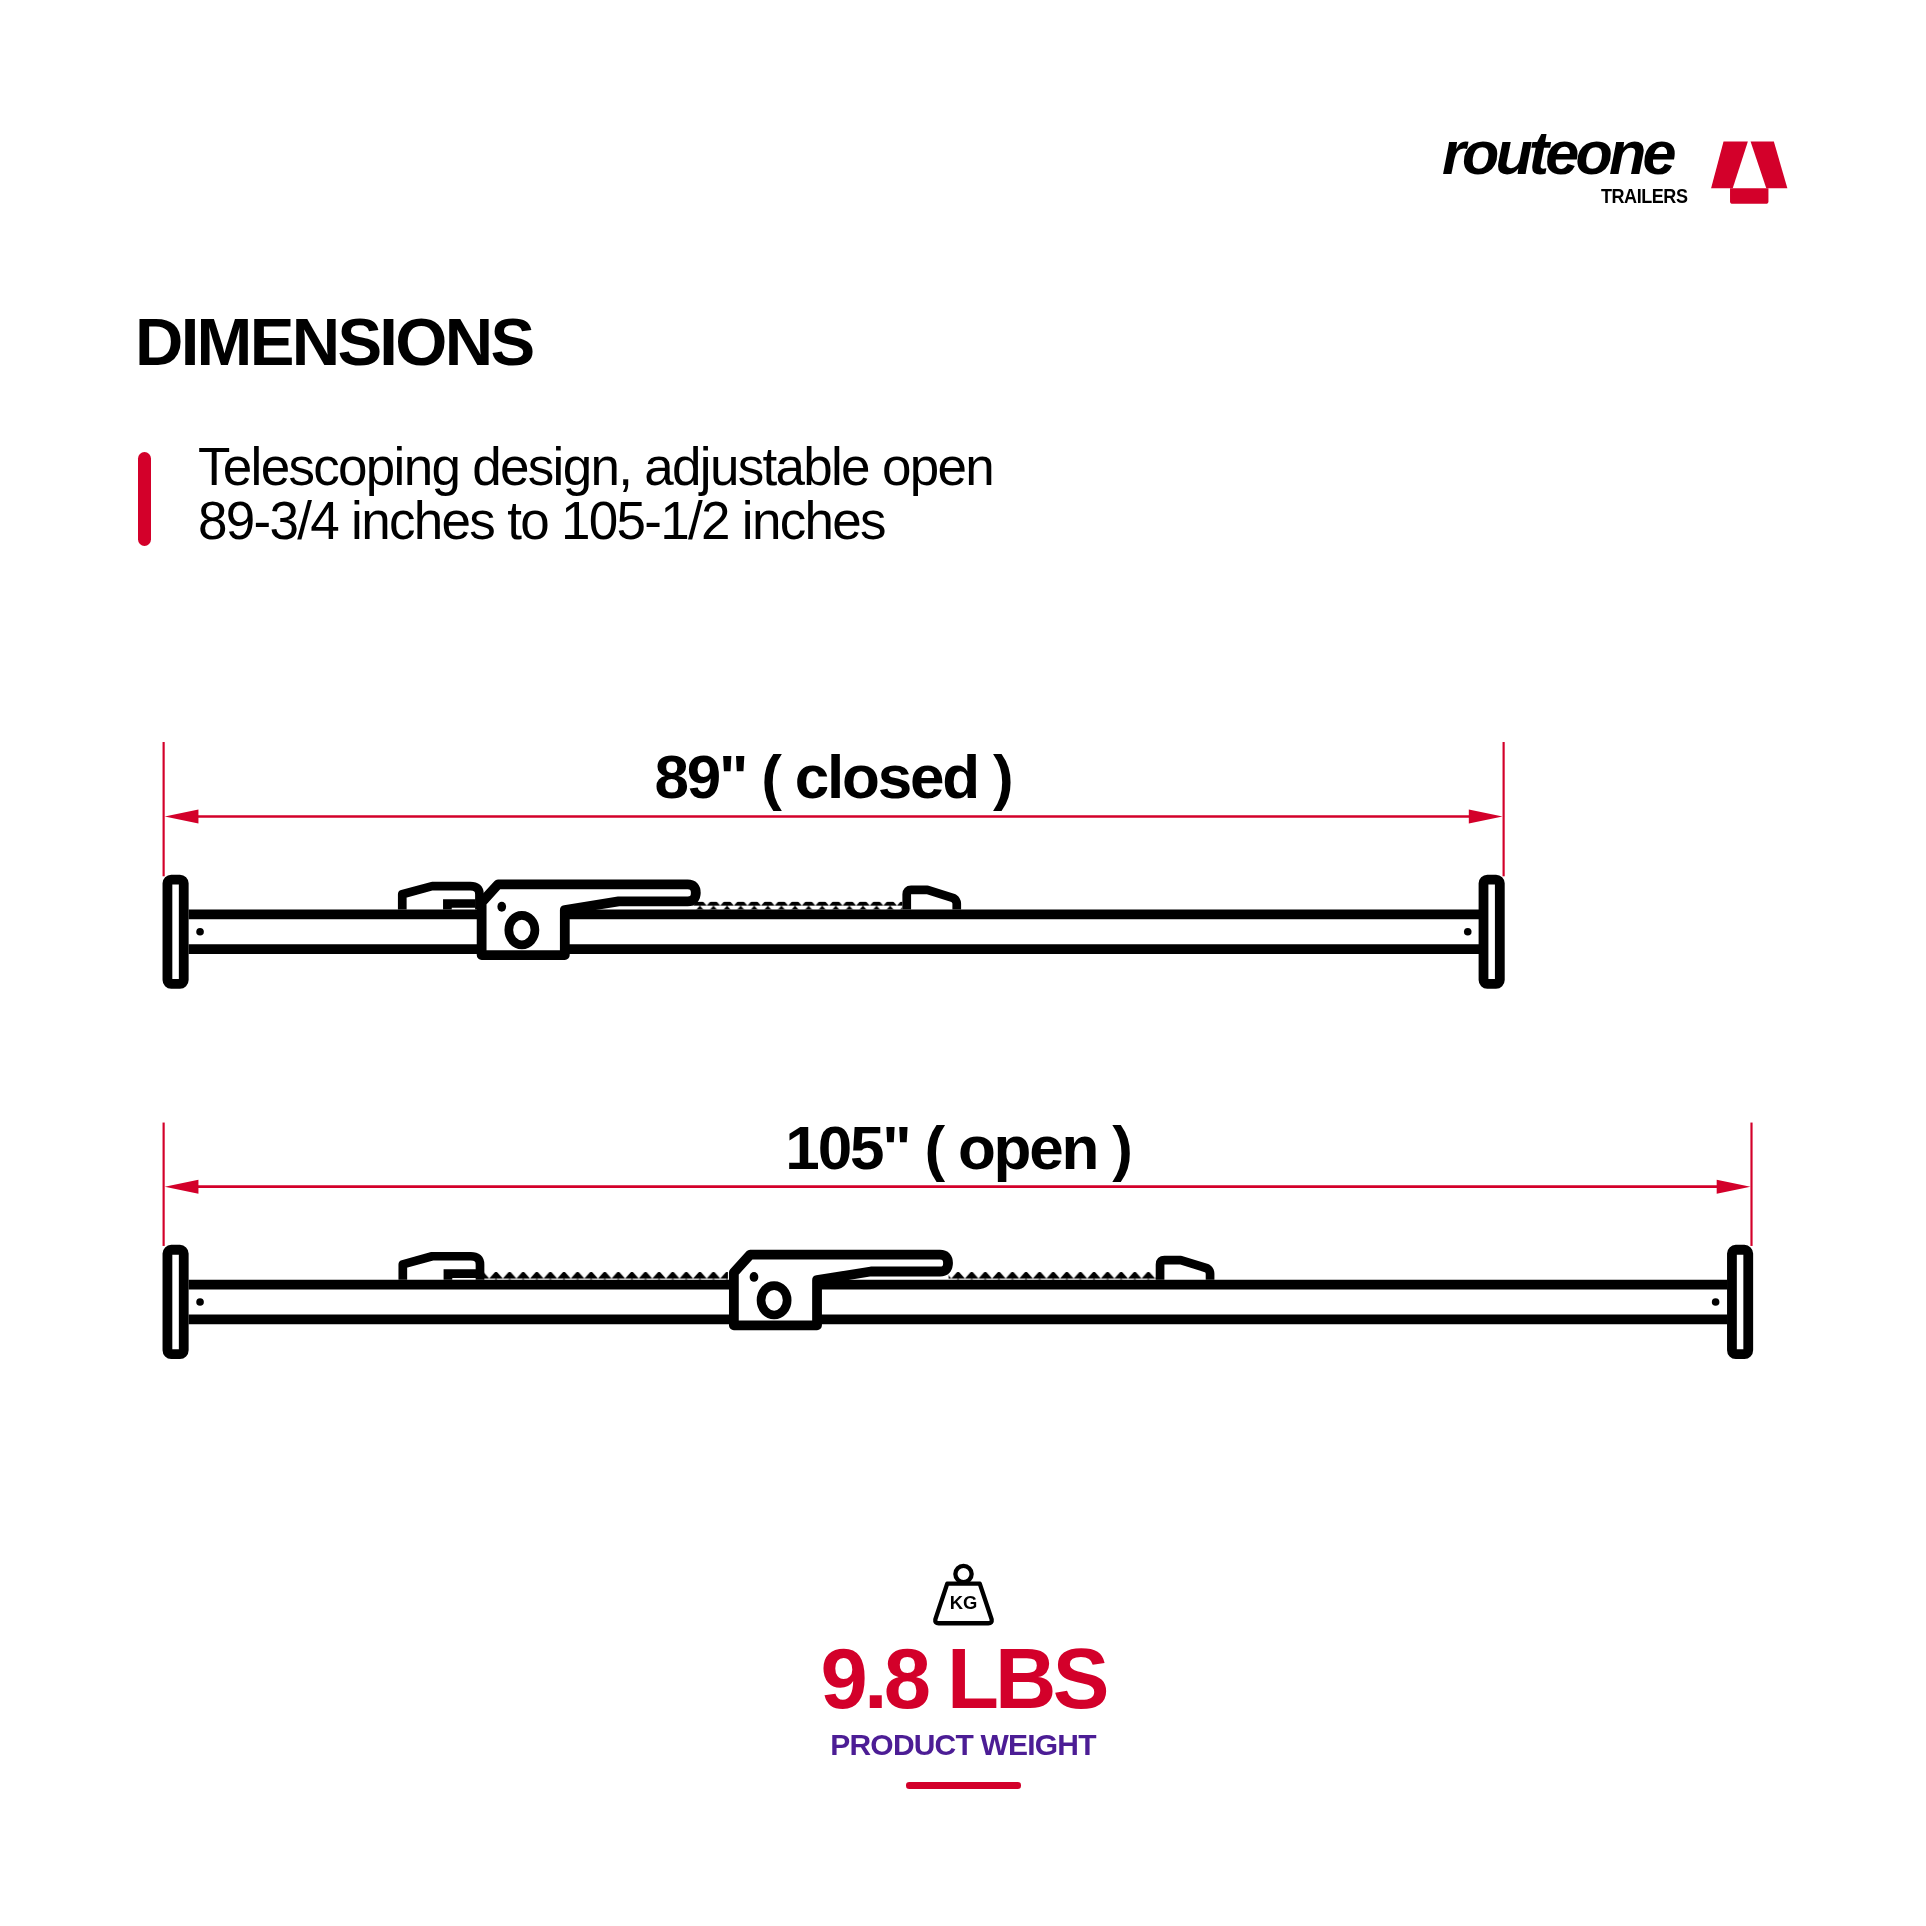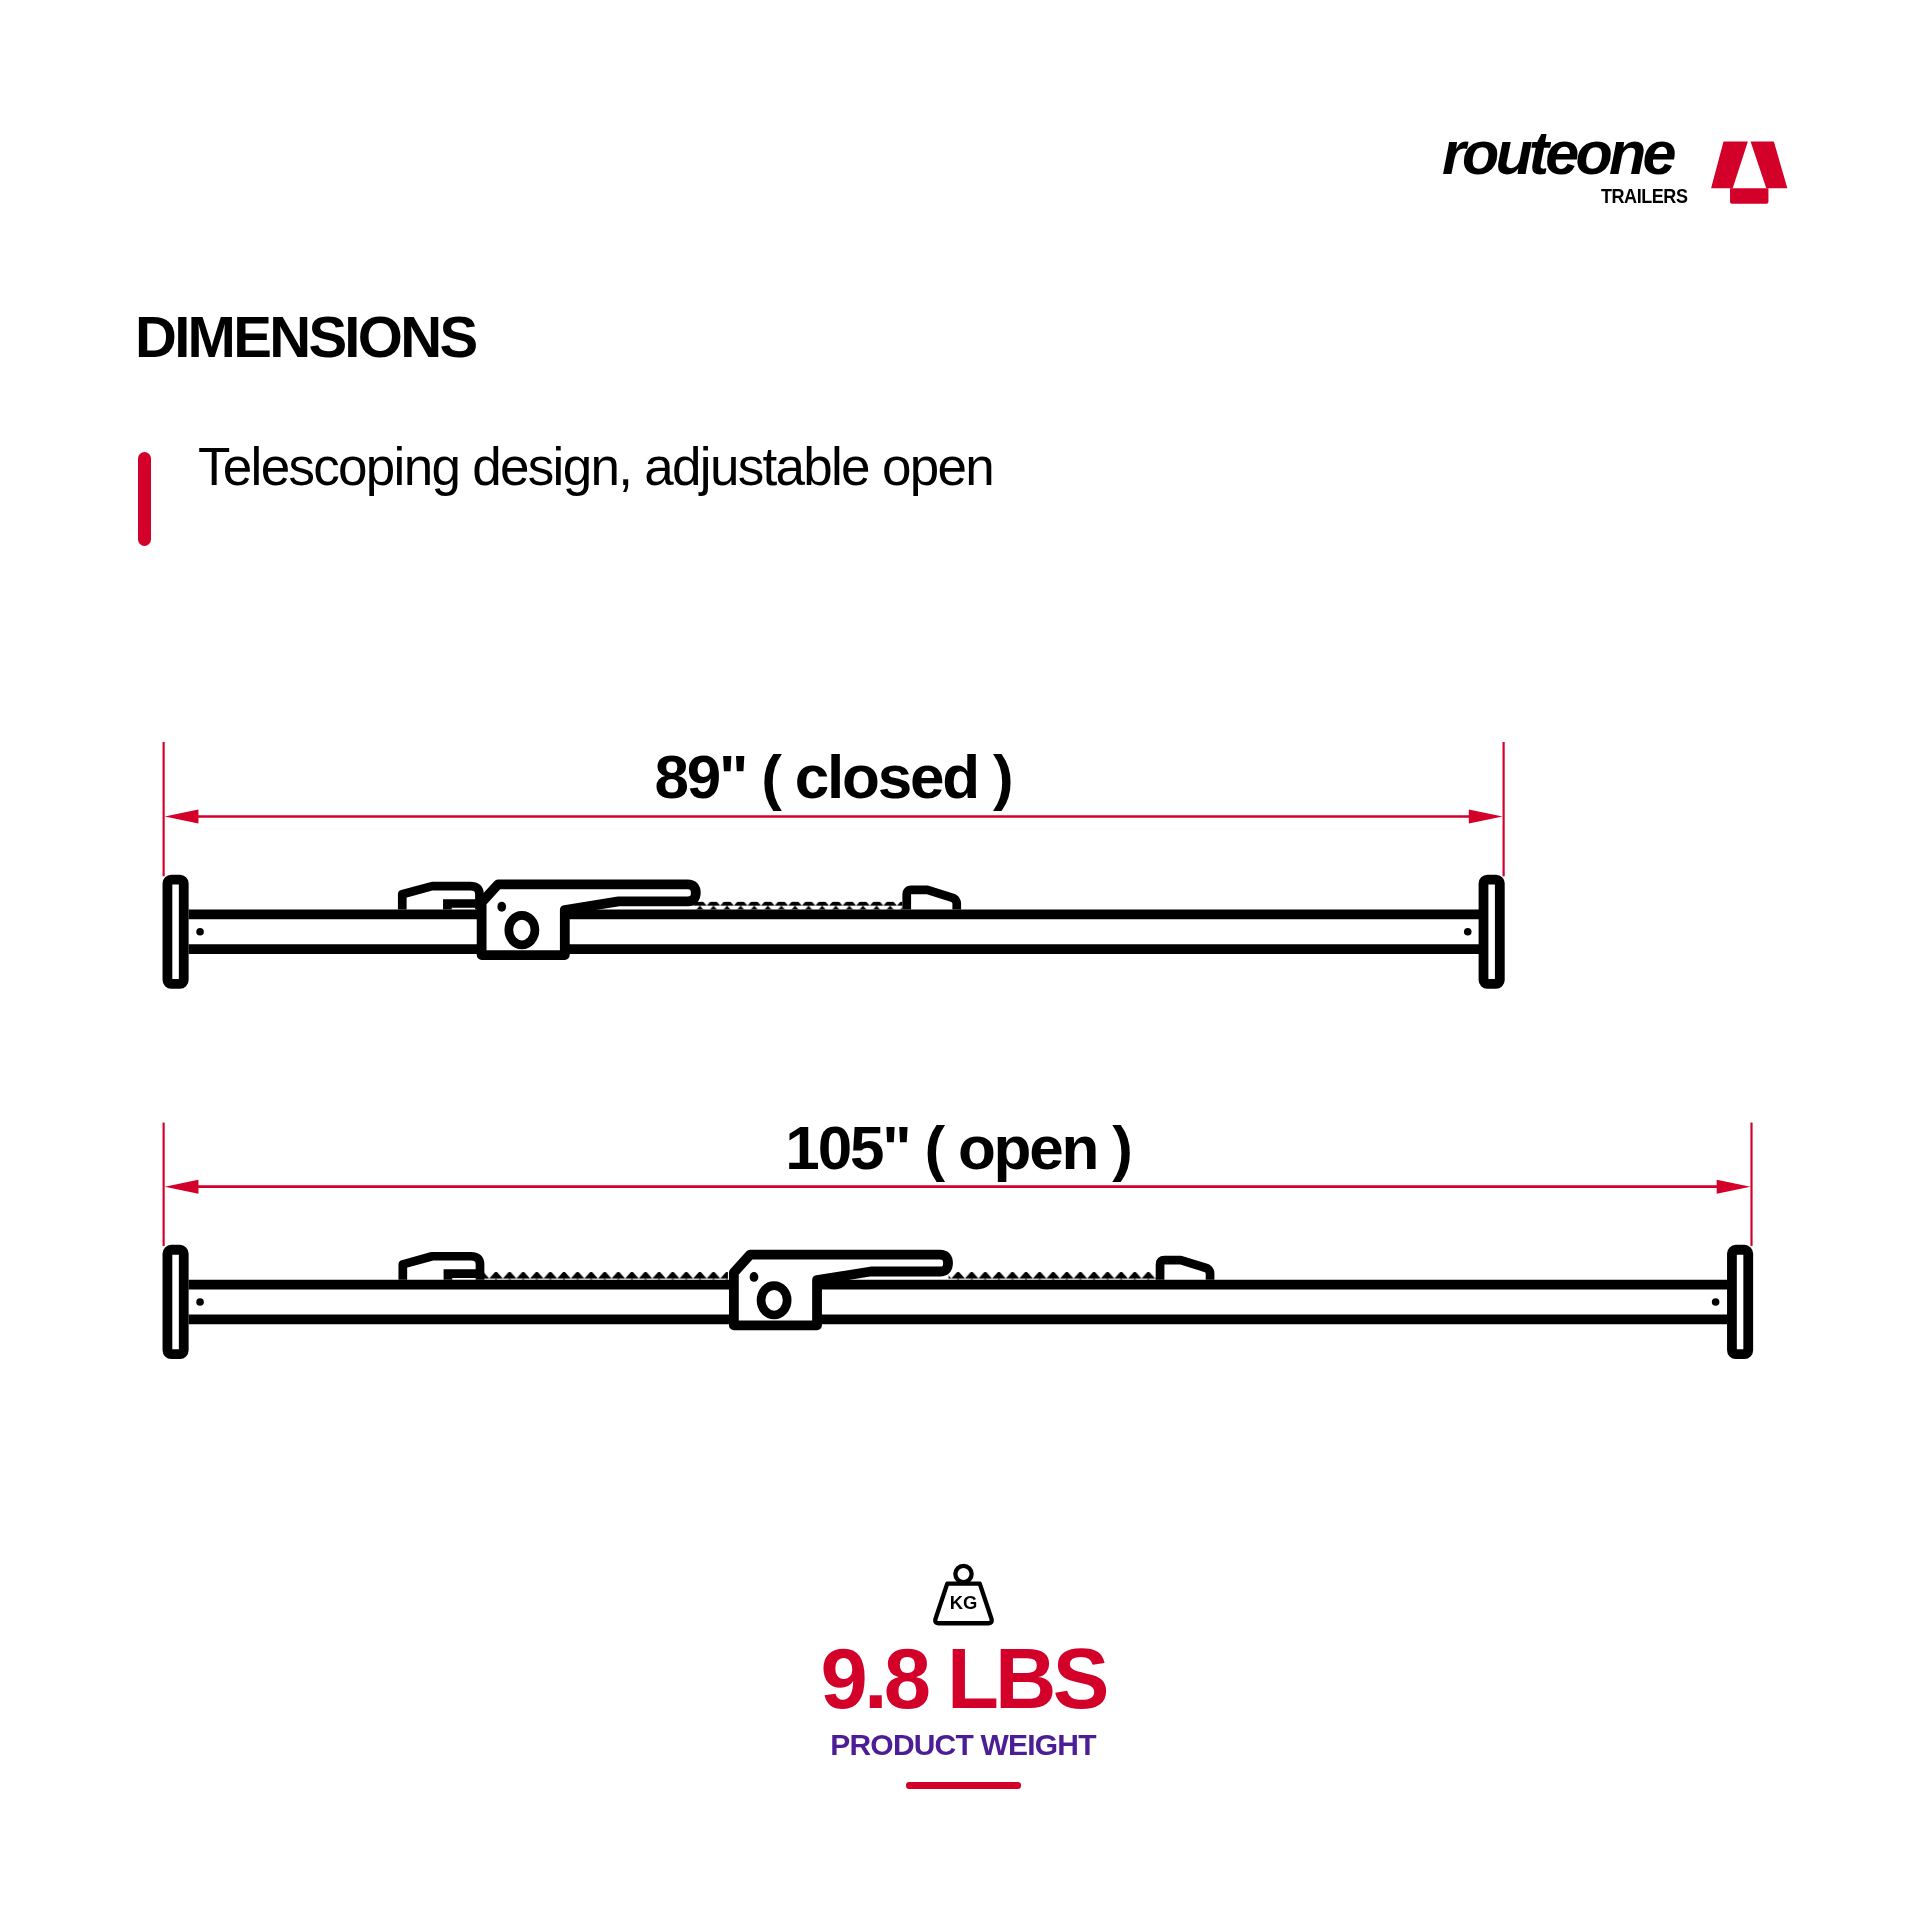--- a/index.html
+++ b/index.html
@@ -16,21 +16,21 @@
   .brand-sub {
     left: 1601px; top: 187px;
     font-family: "Liberation Sans", sans-serif;
     font-weight: 700; font-size: 19.6px; letter-spacing: -0.5px; line-height: 1;
     color: #000; transform: scaleX(0.92); transform-origin: left top;
   }
   .brand-mark { left: 1710px; top: 140px; width: 79px; height: 66px; }
   .title {
     left: 135px; top: 308px;
     font-family: "Liberation Sans", sans-serif;
-    font-weight: 700; font-size: 58px; letter-spacing: -2.7px; line-height: 1;
+    font-weight: 700; font-size: 67px; letter-spacing: -2.7px; line-height: 1;
     color: #000; white-space: nowrap;
   }
   .accent-bar {
     left: 138px; top: 452px; width: 13px; height: 94px;
     border-radius: 6.5px;
   }
   .desc {
     left: 198px; top: 440px;
     font-family: "Liberation Sans", sans-serif;
     font-weight: 400; font-size: 53px; line-height: 54px; letter-spacing: -1.7px;
@@ -71,20 +71,21 @@
 <svg class="abs brand-mark" viewBox="0 0 146 122">
   <polygon points="25,3 70,3 42,89 2,89" fill="#D3002A"></polygon>
   <polygon points="75,3 118,3 143,89 104,89" fill="#D3002A"></polygon>
   <path d="M37,89 H108 V113 Q108,118 103,118 H42 Q37,118 37,113 Z" fill="#D3002A"></path>
 </svg>
 
 <div class="abs title">DIMENSIONS</div>
 <div class="abs accent-bar" style="background:#D3002A"></div>
 <div class="abs desc">
   <div>Telescoping design, adjustable open</div>
+  <div>89-3/4 inches to 105-1/2 inches</div>
 </div>
 
 <div class="abs dim-label" style="left:833px; top:746px;">89" ( closed )</div>
 <div class="abs dim-label" style="left:958px; top:1117px;">105" ( open )</div>
 
 <svg class="abs drawing" viewBox="0 0 3543 3543">
   <defs>
 
     <pattern id="teeth" x="0" y="0" width="25" height="14" patternUnits="userSpaceOnUse">
       <polygon points="0,14 12.5,0 25,14" fill="#000"></polygon>

